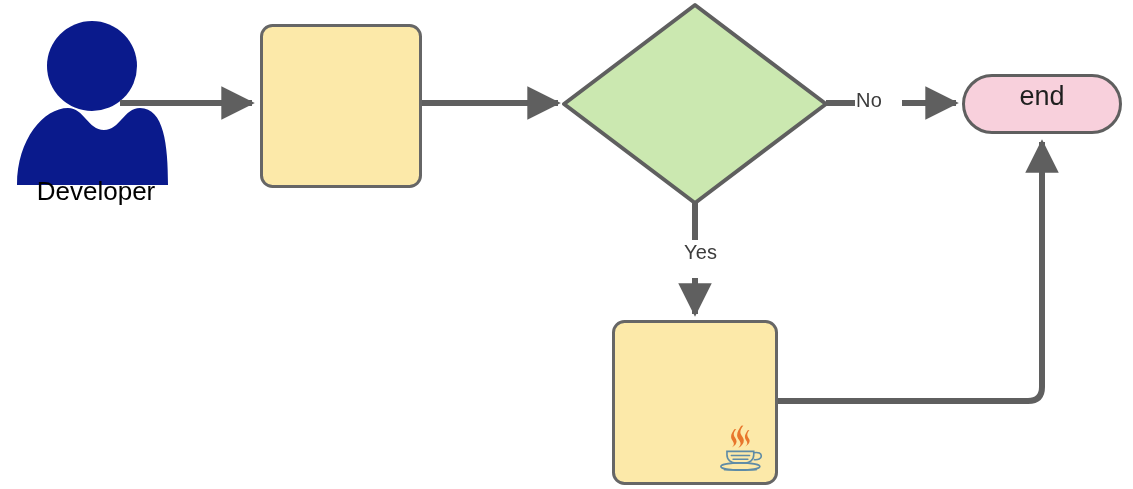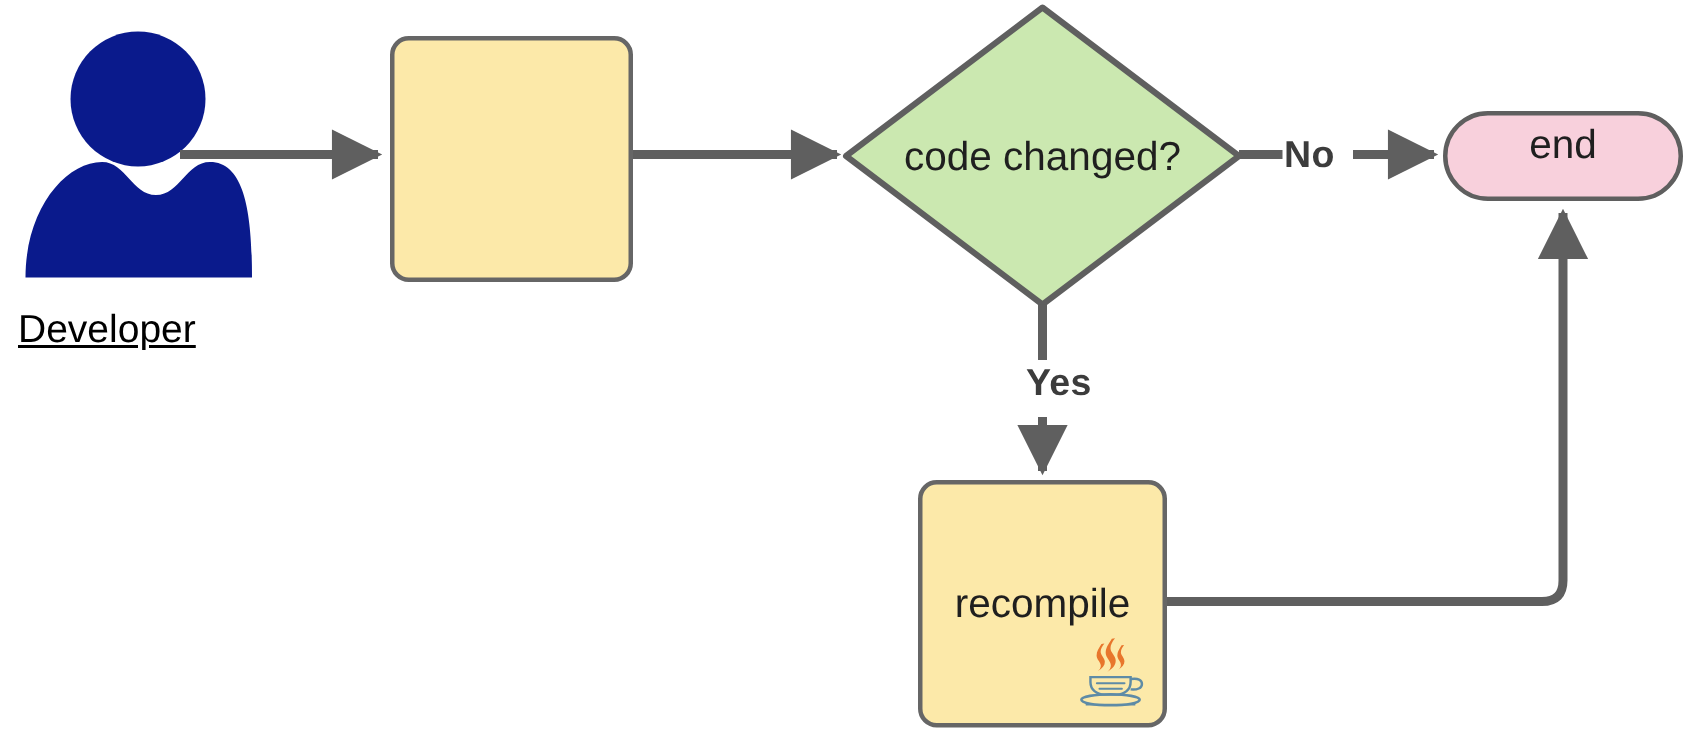--- a/index.html
+++ b/index.html
@@ -46,22 +46,22 @@
     font-size: 27px;
     line-height: 32px;
   }
   .lbl-terminal {
     font-size: 27px;
     line-height: 32px;
   }
   .edge-label {
     position: absolute;
     font-family: "Liberation Sans", sans-serif;
-    font-size: 25px;
-    font-weight: bold;
+    font-size: 20px;
+    font-weight: normal;
     color: #3c3c3c;
     letter-spacing: 0.2px;
     white-space: nowrap;
   }
   .actor-label {
     position: absolute;
     font-family: "Liberation Sans", sans-serif;
     font-size: 26px;
     color: #000000;
     white-space: nowrap;
@@ -160,26 +160,24 @@
       <path d="M96 470 L 392 470" stroke="#5e8ba6" stroke-width="12" stroke-linecap="round"></path>
     </g>
 
     
     <g>
       <path d="M 778 401 L 1028 401 Q 1042 401 1042 387 L 1042 142" fill="none" stroke="#5f5f5f" stroke-width="6" marker-end="url(#arrow-head)"></path>
     </g>
 
   </svg>
 
-  <div class="actor-label" style="left:12px; top:204px; width:168px; text-align:left;text-decoration:underline;">Developer</div>
+  <div class="actor-label" style="left:12px; top:176px; width:168px; text-align:center;">Developer</div>
 
 
-  <div class="node-label lbl-decision" style="left:564px; top:4px; width:262px; height:200px;">code changed?</div>
 
   <div class="node-label lbl-terminal" style="left:962px; top:74px; width:160px; height:44px;">end</div>
 
-  <div class="node-label lbl-process" style="left:612px; top:320px; width:166px; height:165px; align-items:flex-start; padding-top:66px; box-sizing:border-box;">recompile</div>
 
   <div class="edge-label" style="left:856px; top:89px;">No</div>
 
   <div class="edge-label" style="left:684px; top:241px;">Yes</div>
 
 </div>
 
 </body></html>

